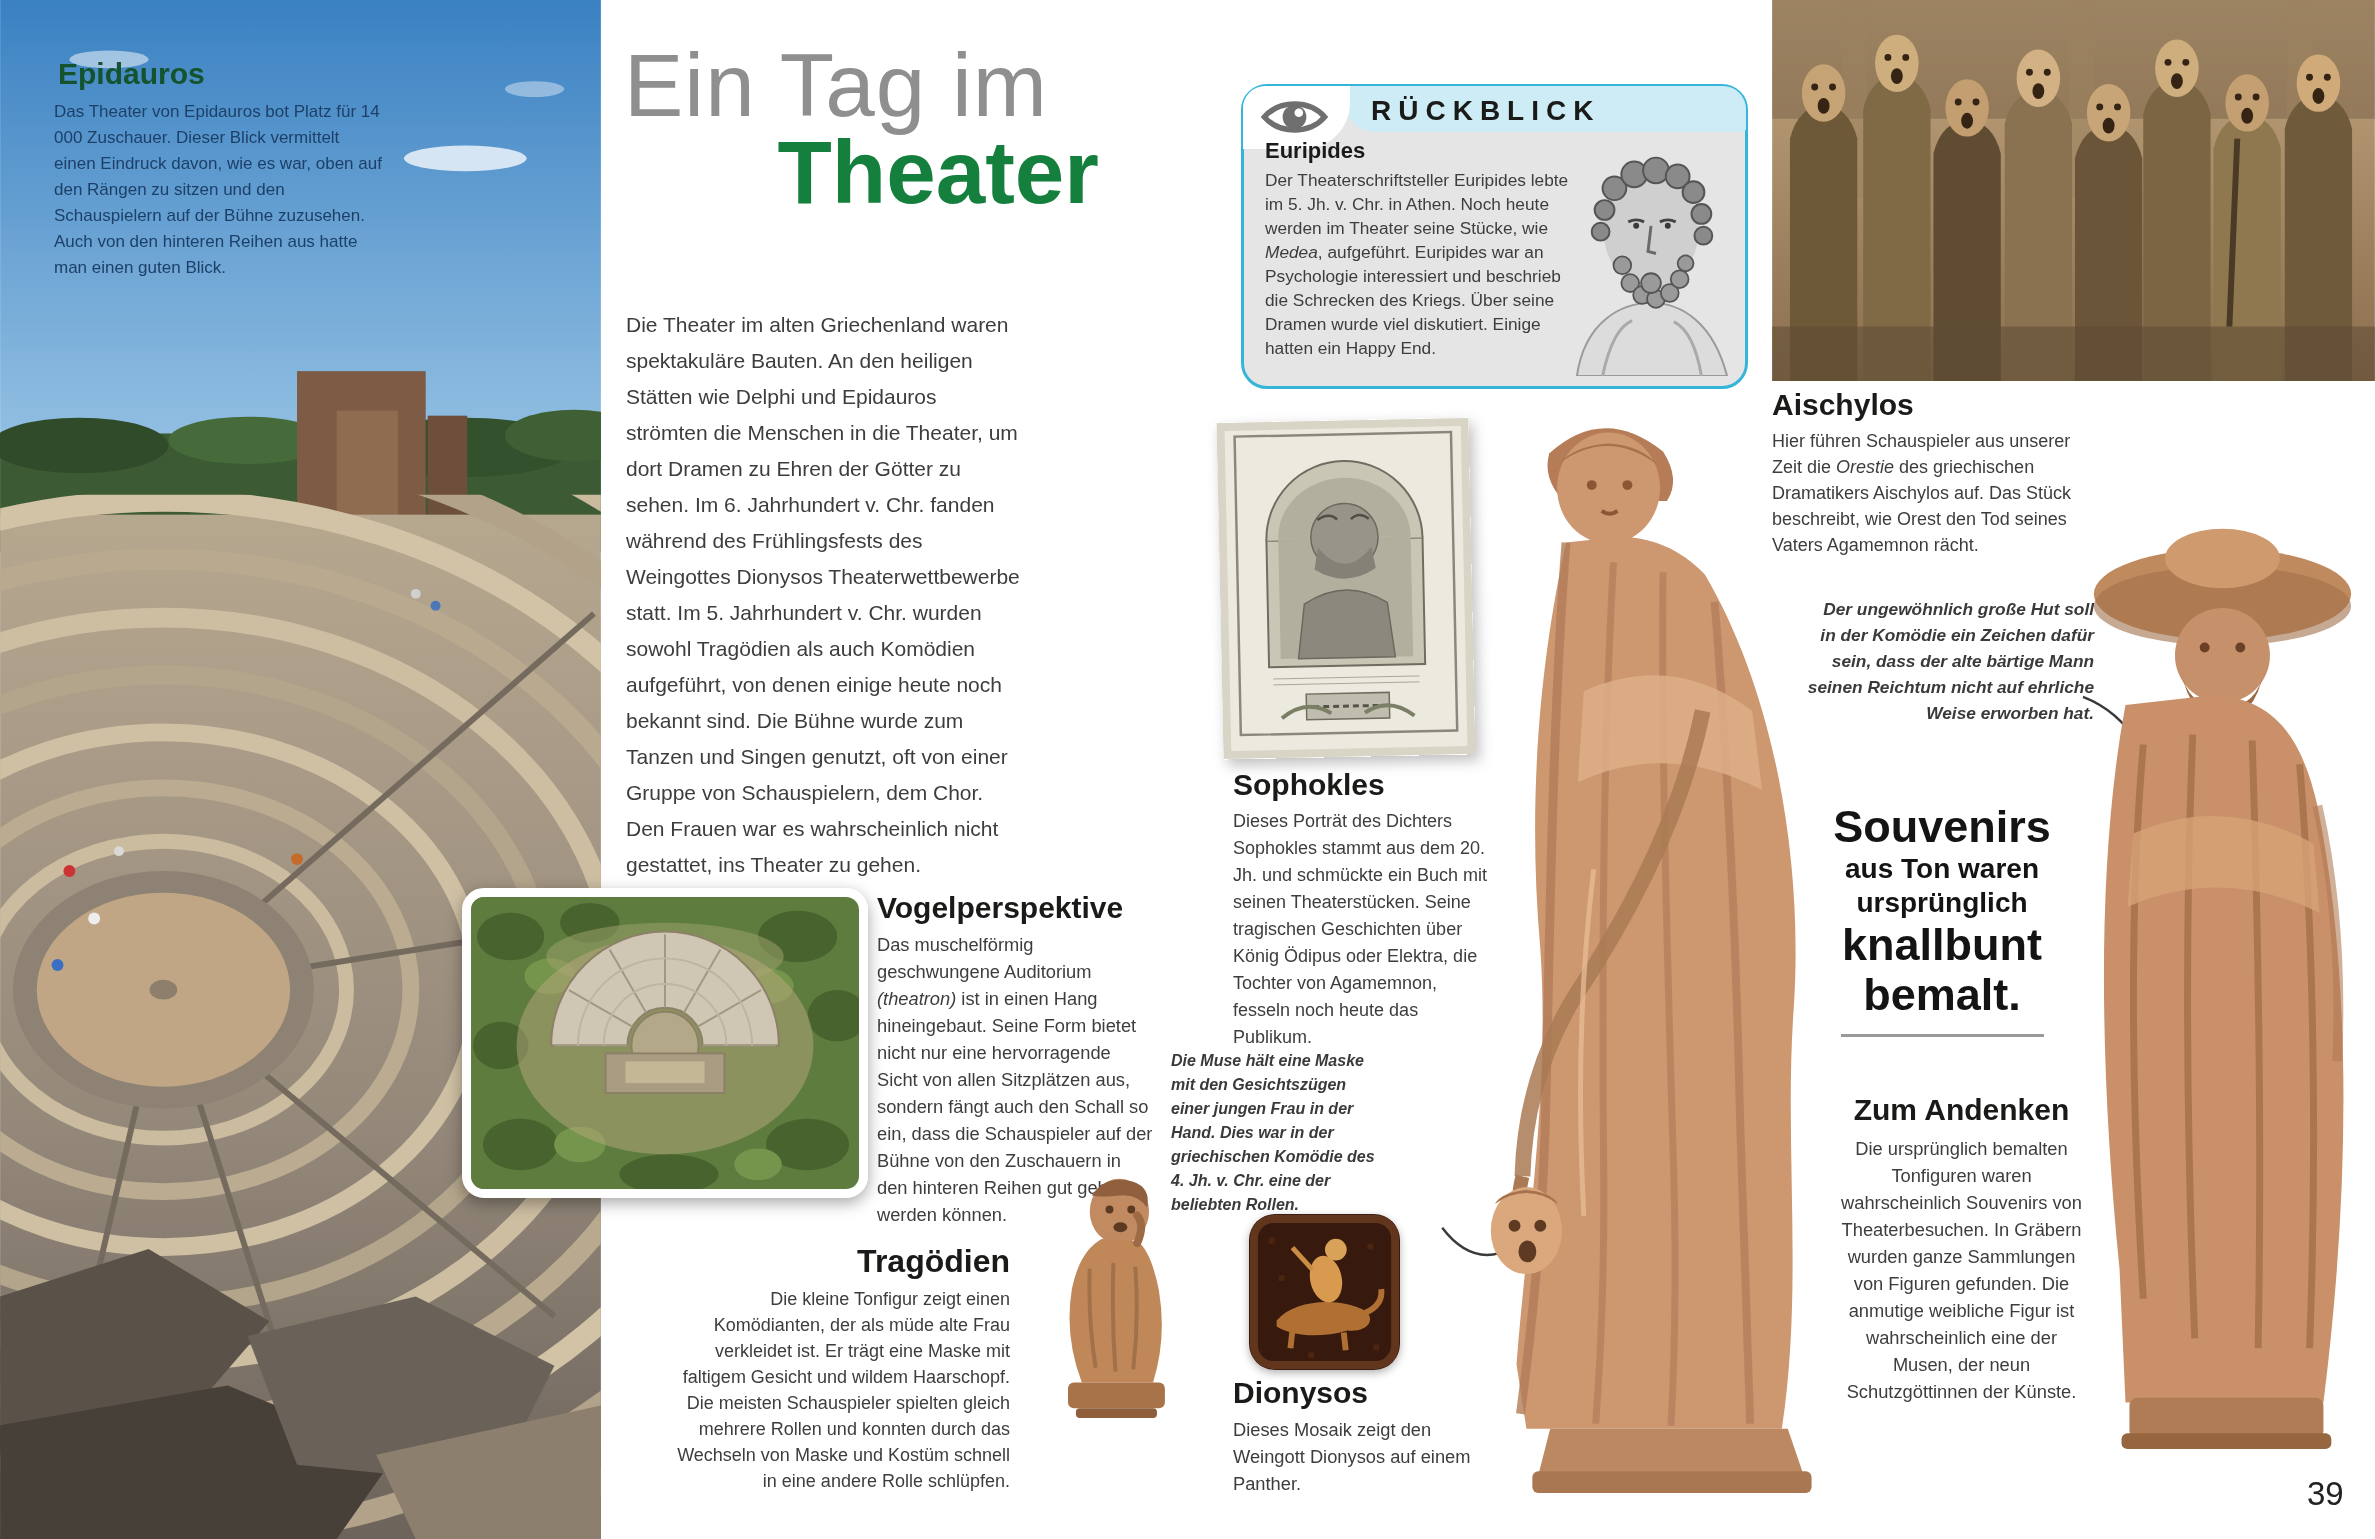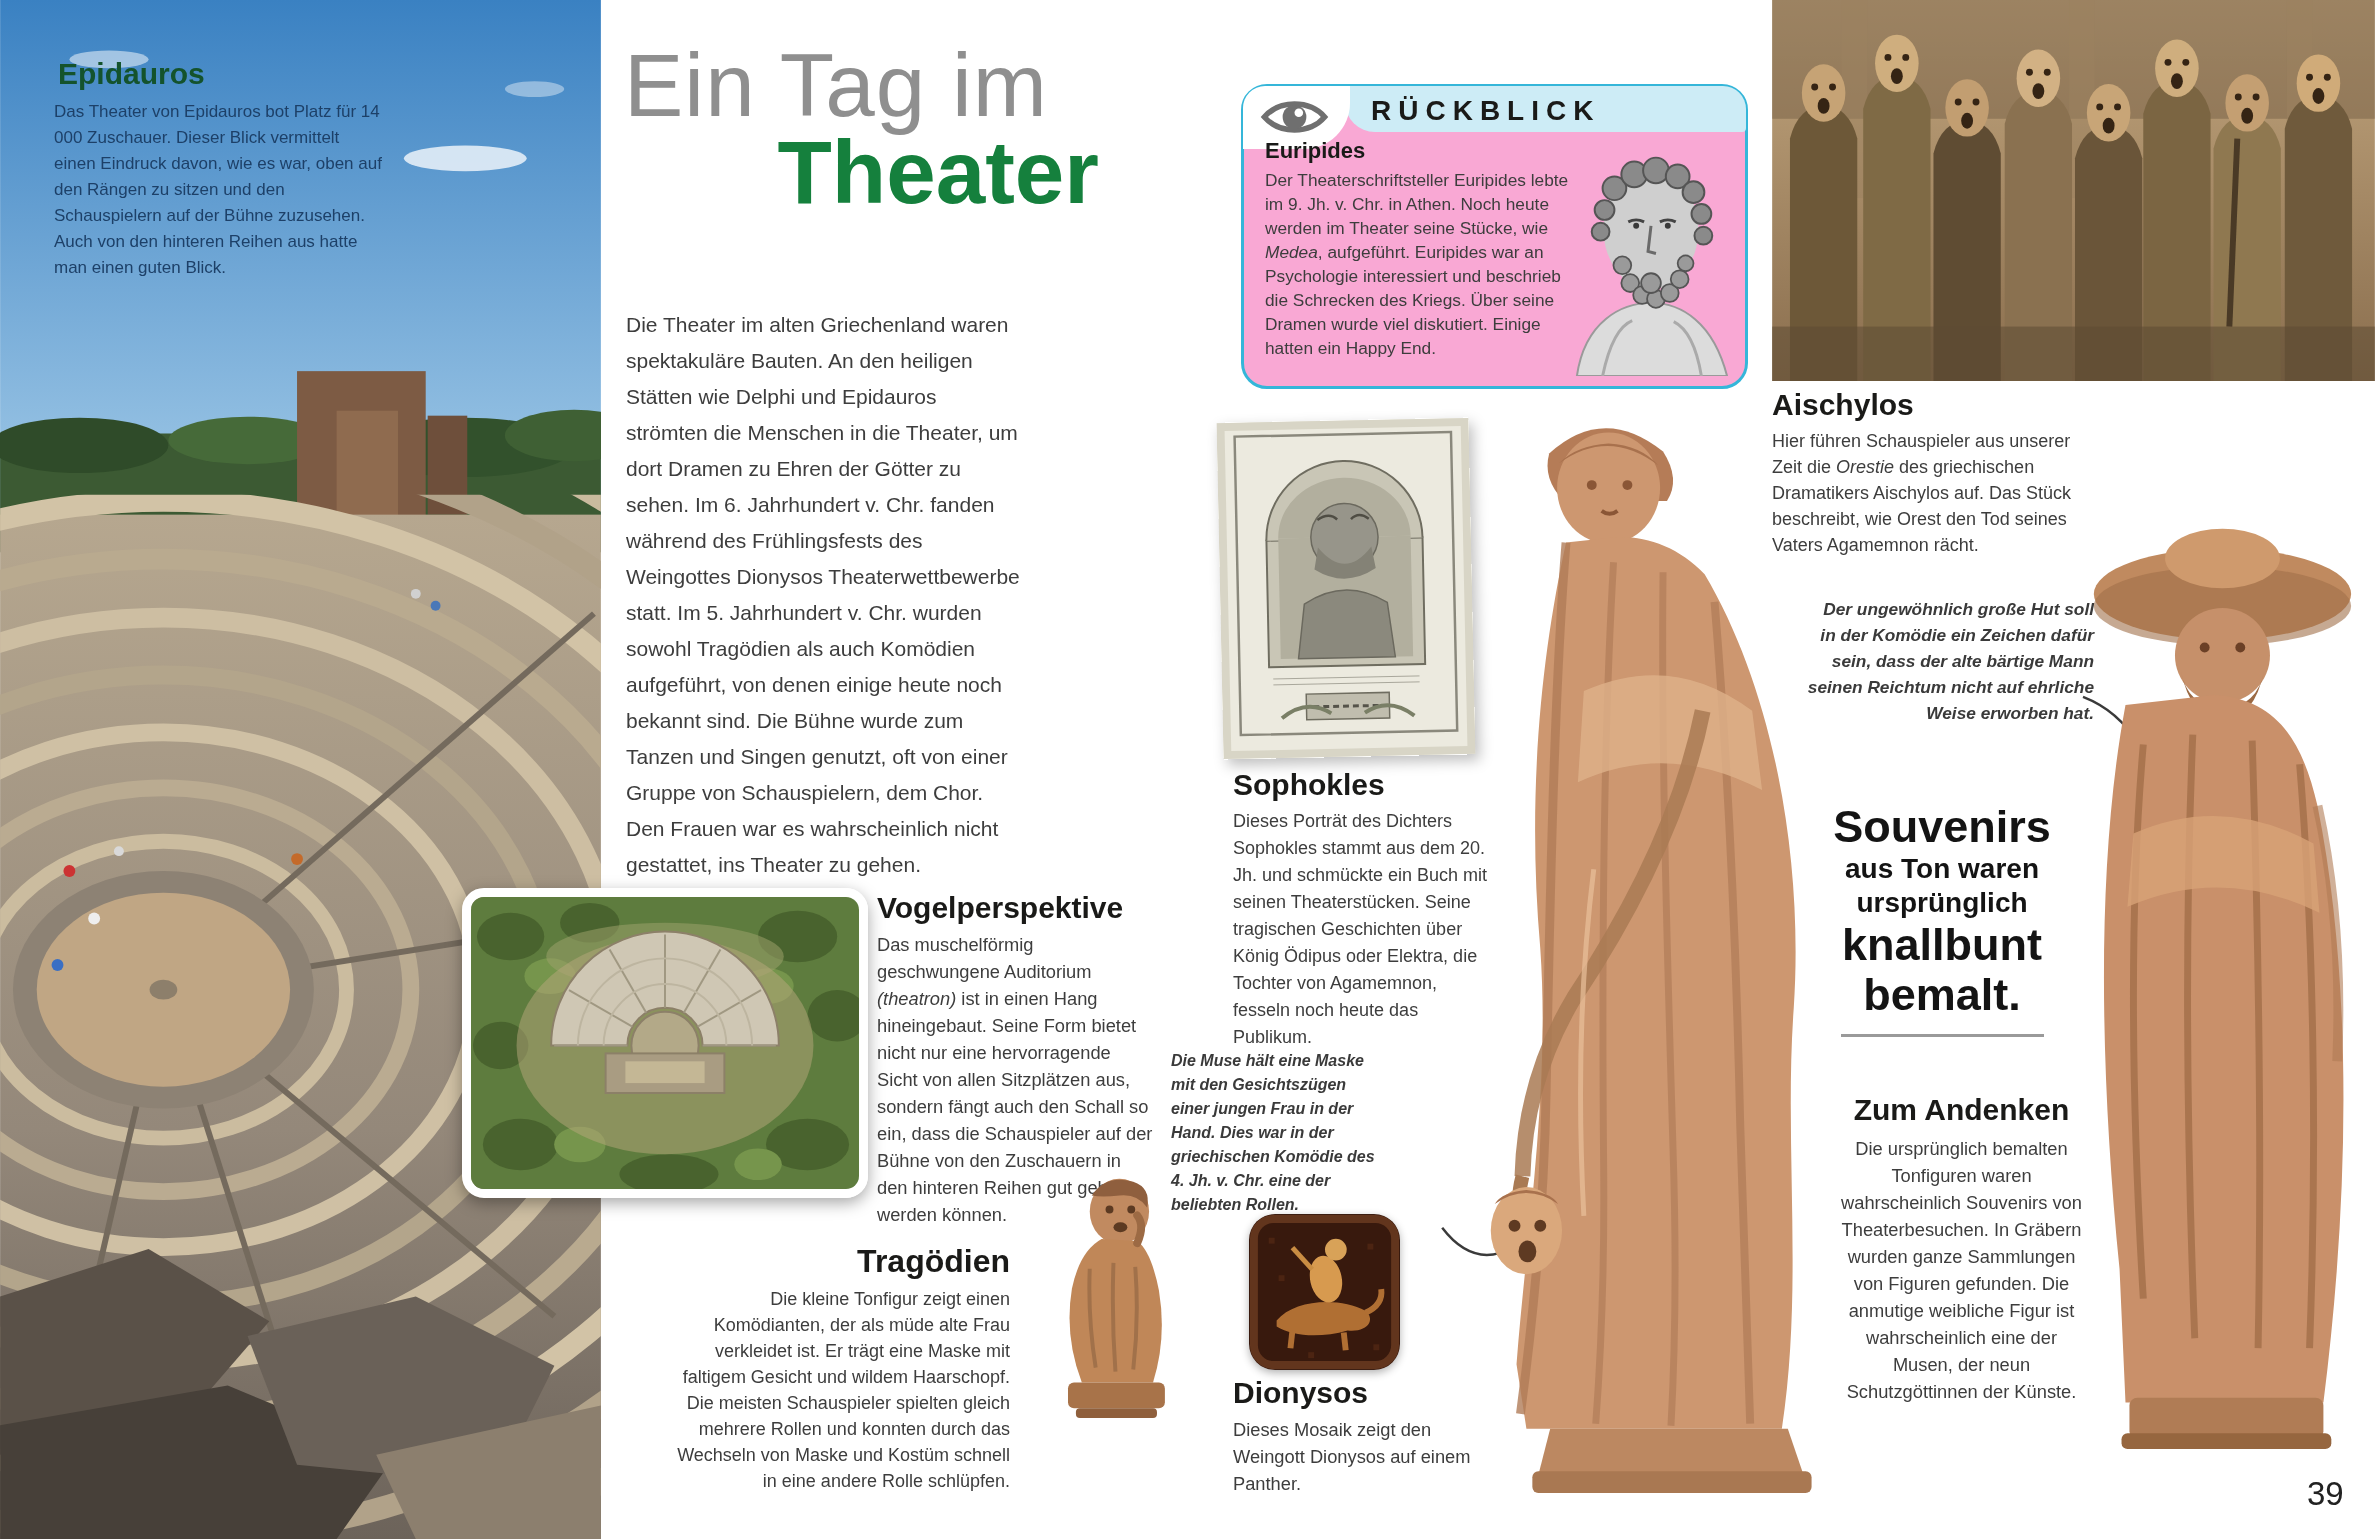--- a/index.html
+++ b/index.html
@@ -16,21 +16,21 @@
   .epi-cap h3{margin:0 0 8px 4px;font-size:30px;font-weight:700;color:#14532d;}
   .epi-cap p{margin:0;font-size:17px;line-height:26px;font-weight:500;}
 
   
   .title{left:624px;top:40px;width:475px;}
   .title .t1{font-size:89px;line-height:91px;font-weight:400;color:#8f8f8f;letter-spacing:1px;}
   .title .t2{font-size:89px;line-height:91px;font-weight:700;color:#15803d;margin-top:-4px;text-align:right;}
   .intro{left:626px;top:307px;width:396px;font-size:21px;line-height:36px;color:#3d3d3d;}
 
   
-  .rb-box{left:1241px;top:84px;width:507px;height:305px;background:#f9a8d4;
+  .rb-box{left:1241px;top:84px;width:507px;height:305px;background:#e5e5e5;
     border:3.5px solid #35b6d9;border-radius:26px;box-sizing:border-box;}
   .rb-band{position:absolute;left:101px;top:-1px;right:-1px;height:46px;background:#cdecf6;
     border-radius:4px 23px 4px 30px;}
   .rb-tab{position:absolute;left:-1px;top:-1px;width:107px;height:63px;background:#ffffff;
     border-radius:22px 0 46px 0;}
   .rb-eye{position:absolute;left:16px;top:8px;}
   .rb-title{position:absolute;left:127px;top:8px;font-size:28px;font-weight:700;letter-spacing:7px;color:#1a1a18;}
   .rb-head{position:absolute;left:21px;top:51px;font-size:22px;font-weight:700;color:#1a1a18;}
   .rb-text{position:absolute;left:21px;top:81px;width:305px;font-size:17.3px;line-height:24px;color:#3d3d3d;}
   .rb-bust{position:absolute;right:6px;top:40px;}
@@ -156,21 +156,21 @@
     <div class="rb-tab"></div>
     <div class="rb-eye">
       <svg width="69" height="44" viewBox="0 0 64 40">
         <path d="M4,20 C18,4 46,4 60,20 C46,36 18,36 4,20 Z" fill="none" stroke="#6f6f6f" stroke-width="5"></path>
         <circle cx="32" cy="20" r="11" fill="#6f6f6f"></circle>
         <circle cx="36" cy="16" r="4" fill="#ffffff"></circle>
       </svg>
     </div>
     <div class="rb-title">RÜCKBLICK</div>
     <div class="rb-head">Euripides</div>
-    <div class="rb-text"><span>Der Theaterschriftsteller Euripides lebte im 9. Jh. v. Chr. in Athen. Noch heute werden im Theater seine Stücke, wie </span><i>Medea</i><span>, aufgeführt. Euripides war an Psychologie interessiert und beschrieb die Schrecken des Kriegs. Über seine Dramen wurde viel diskutiert. Einige hatten ein Happy End.</span></div>
+    <div class="rb-text"><span>Der Theaterschriftsteller Euripides lebte im 5. Jh. v. Chr. in Athen. Noch heute werden im Theater seine Stücke, wie </span><i>Medea</i><span>, aufgeführt. Euripides war an Psychologie interessiert und beschrieb die Schrecken des Kriegs. Über seine Dramen wurde viel diskutiert. Einige hatten ein Happy End.</span></div>
     <div class="rb-bust">
       <svg width="176" height="249" viewBox="0 0 178 252">
         <path d="M14,252 C22,196 60,178 89,178 C120,178 152,198 166,252 Z" fill="#dcdcdc" stroke="#9a9a9a" stroke-width="2"></path>
         <path d="M40,252 C48,214 60,200 70,196 M140,252 C134,216 122,202 112,197" stroke="#aaaaaa" stroke-width="3" fill="none"></path>
         <ellipse cx="89" cy="104" rx="48" ry="60" fill="#cfcfcf"></ellipse>
         <g fill="#8a8a8a" stroke="#555555" stroke-width="2">
           <circle cx="52" cy="62" r="12"></circle>
             <circle cx="72" cy="48" r="13"></circle>
             <circle cx="94" cy="44" r="13"></circle>
           <circle cx="116" cy="50" r="12"></circle>

